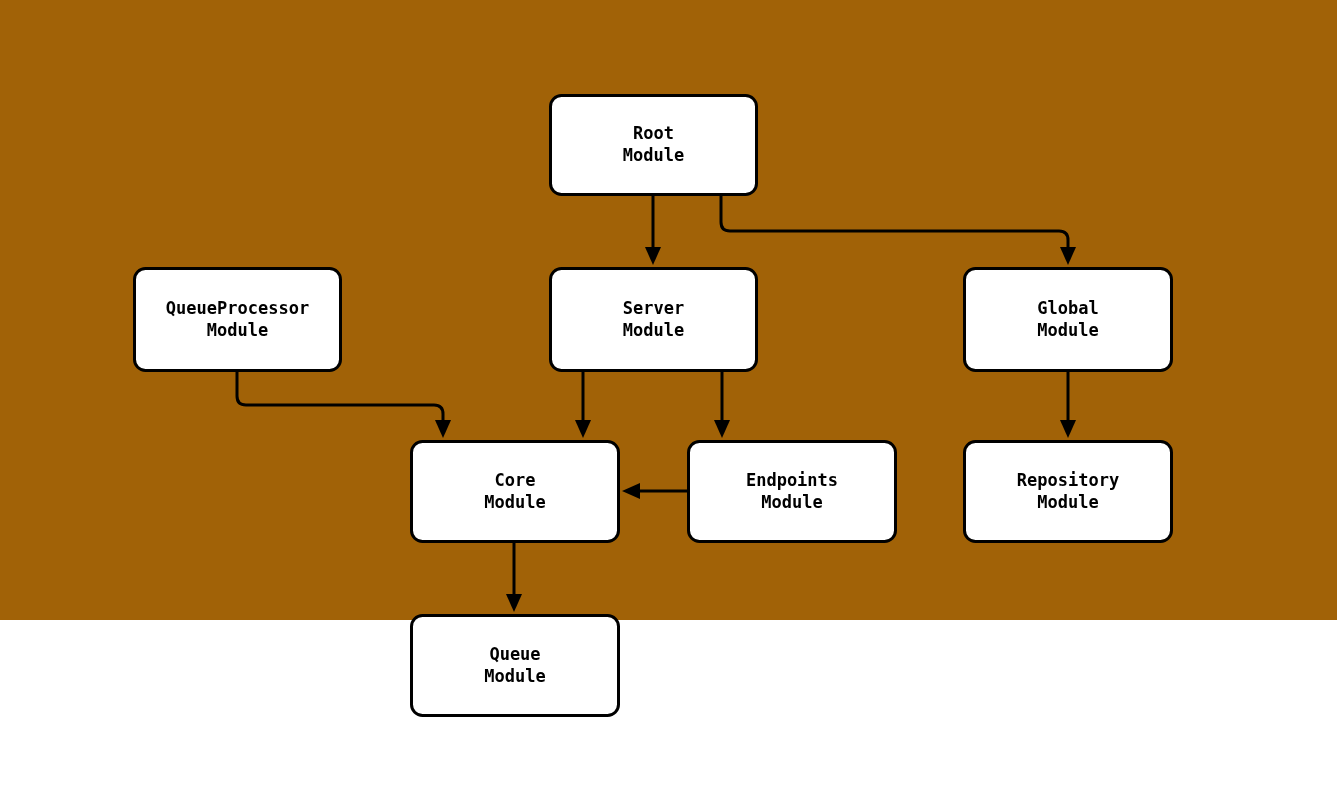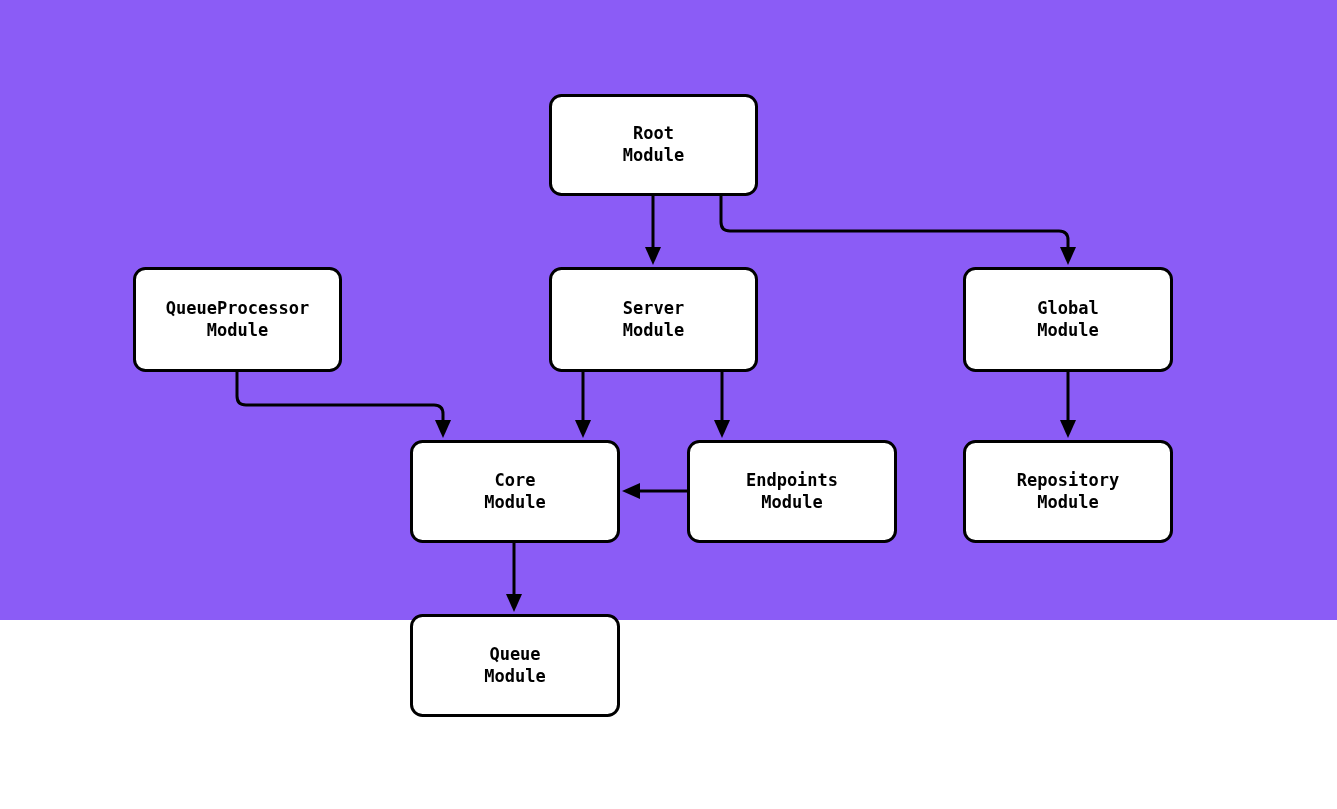--- a/index.html
+++ b/index.html
@@ -11,21 +11,21 @@
   body {
     width: 1337px;
     height: 809px;
     overflow: hidden;
     font-family: "DejaVu Sans Mono", "Liberation Mono", monospace;
   }
   #diagram-root {
     position: relative;
     width: 1337px;
     height: 620px;
-    background: #8b5cf6;
+    background: #a16207;
   }
   svg#graph {
     position: absolute;
     top: 0;
     left: 0;
     width: 1337px;
     height: 809px;
     display: block;
   }
   .node-rect {

